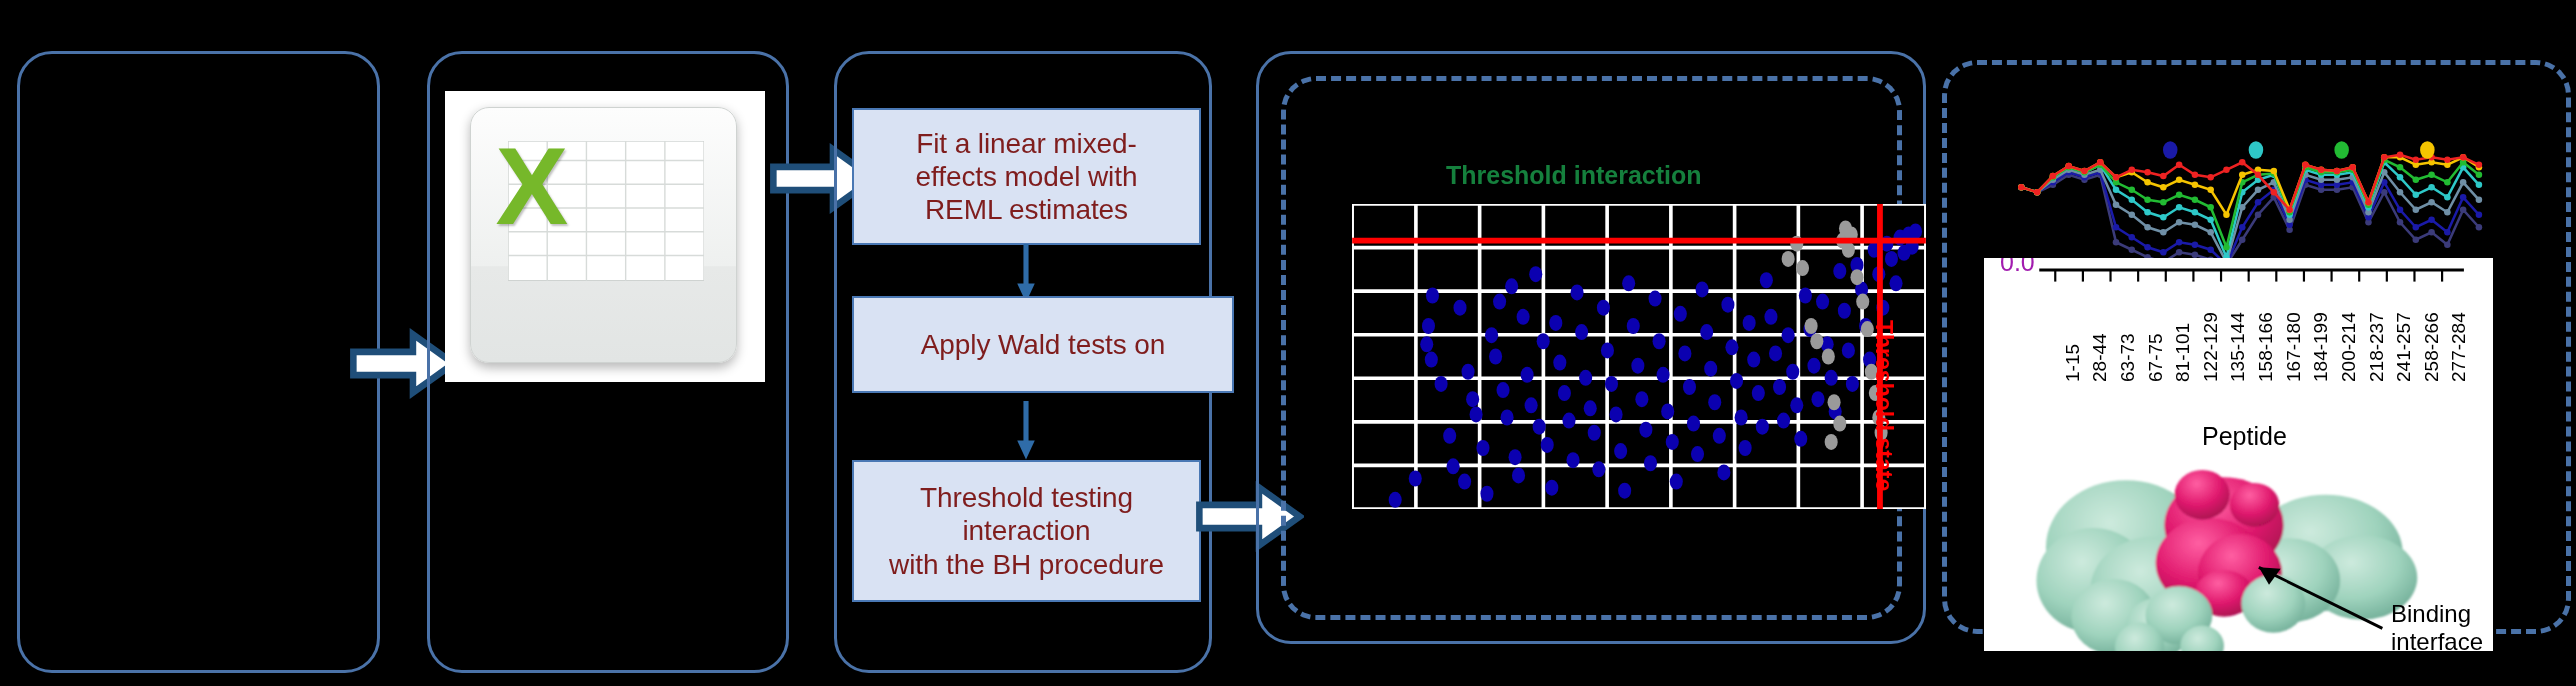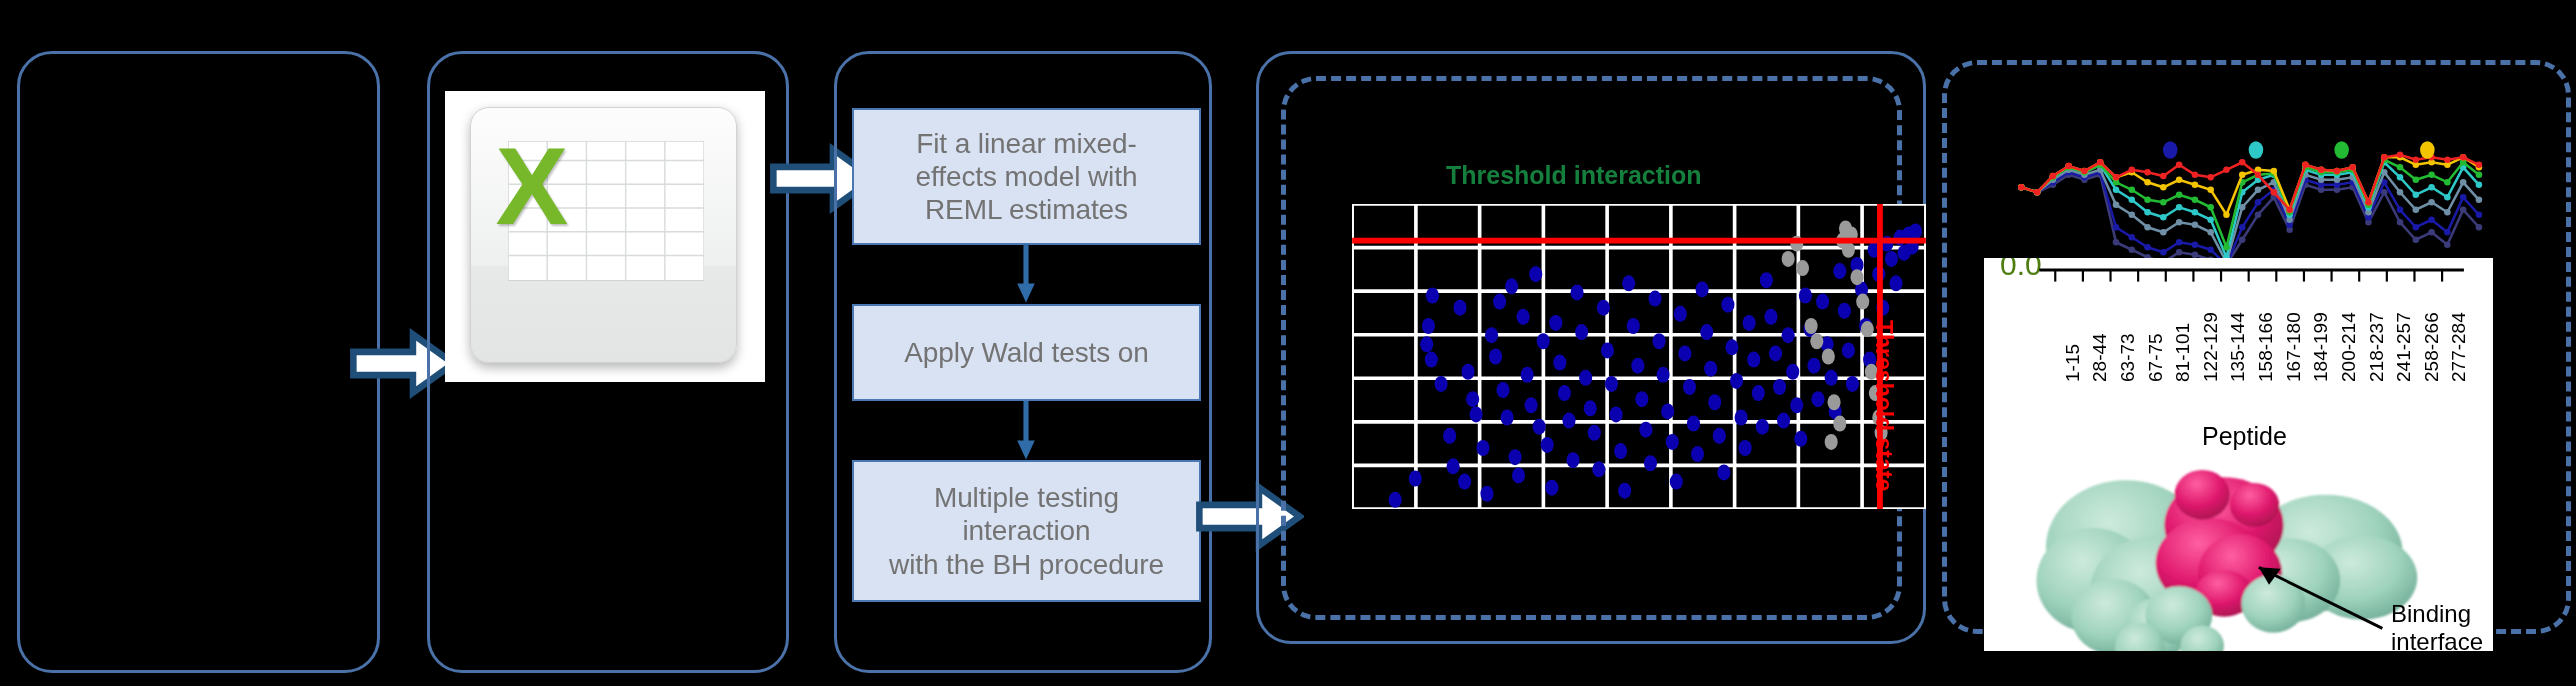--- a/index.html
+++ b/index.html
@@ -9,21 +9,21 @@
   .panel{position:absolute;box-sizing:border-box;}
 
   
   .box-outline{border:3.6px solid #4a72a8;border-radius:35px;background:transparent;}
   .box-dashed{border:5.1px dashed #4a72a8;border-radius:35px;background:transparent;}
 
   
   .procbox{
     position:absolute;box-sizing:border-box;
     background:#d9e2f3;border:2.9px solid #4a78b4;
-    color:#737373;text-align:center;
+    color:#7f1d1d;text-align:center;
     display:flex;align-items:center;justify-content:center;
     font-size:28px;line-height:1.18;letter-spacing:-0.1px;
     padding:4.4px 7.3px;
   }
   .procbox b{font-weight:normal;}
 
   
   .blockarrow{position:absolute;}
   .blockarrow svg{display:block;}
 
@@ -55,21 +55,21 @@
   .thr-side-label{position:absolute;color:#ff0000;font-size:23px;font-weight:bold;
                   white-space:nowrap;transform:rotate(90deg);transform-origin:left top;
                   font-family:"Liberation Sans",sans-serif;}
 
   
   .white-card{position:absolute;background:#fff;overflow:hidden;}
   .pep-label{position:absolute;color:#000;font-size:19px;white-space:nowrap;
              transform:rotate(-90deg);transform-origin:left top;
              font-family:"Liberation Sans",sans-serif;}
   .axis-title{position:absolute;color:#000;font-size:25px;font-family:"Liberation Sans",sans-serif;}
-  .ytick{position:absolute;color:#4d7c0f;font-size:30px;font-family:"Liberation Sans",sans-serif;}
+  .ytick{position:absolute;color:#a21caf;font-size:25px;font-family:"Liberation Sans",sans-serif;}
   .annot{position:absolute;color:#000;font-size:24px;line-height:1.15;
          font-family:"Liberation Sans",sans-serif;}
 </style>
 </head>
 <body>
 
 <div class="panel box-outline" style="left:17.4px;top:51px;width:363px;height:622px;"></div>
 <span style="position:absolute;left:29px;top:58px;font-size:0.7px;"></span>
 
 <div class="blockarrow" style="left:349px;top:327px;width:109px;height:73px;">
@@ -121,36 +121,36 @@
   </div>
 </div>
 
 <div class="downarrow" style="left:1015px;top:244px;width:22px;height:60px;">
   <svg width="22" height="60" viewBox="0 0 30 82">
     <line x1="15" y1="0" x2="15" y2="58" stroke="#2f6ca8" stroke-width="7"></line>
     <polygon points="3,54 27,54 15,80" fill="#2f6ca8"></polygon>
   </svg>
 </div>
 
-<div class="procbox" style="left:852px;top:304px;width:349px;height:97px;">
+<div class="procbox" style="left:852px;top:296px;width:382px;height:97px;">
   <div>
     <span>Apply </span><b>Wald tests</b><span> on</span><br>
   </div>
 </div>
 
 <div class="downarrow" style="left:1015px;top:401px;width:22px;height:60px;">
   <svg width="22" height="60" viewBox="0 0 30 82">
     <line x1="15" y1="0" x2="15" y2="58" stroke="#2f6ca8" stroke-width="7"></line>
     <polygon points="3,54 27,54 15,80" fill="#2f6ca8"></polygon>
   </svg>
 </div>
 
 <div class="procbox" style="left:852px;top:460px;width:349px;height:142px;">
   <div>
-    <span>Multiple testing</span><br>
+    <span>Threshold testing</span><br>
     <span>interaction</span><br>
     <span>with the </span><b>BH</b><span> procedure</span>
   </div>
 </div>
 
 <div class="blockarrow" style="left:1195px;top:480px;width:109px;height:73px;">
   <svg width="109" height="73" viewBox="0 0 150 100">
     <polygon points="6,34 88,34 88,10 144,50 88,90 88,66 6,66" fill="#ffffff" stroke="#1f4e79" stroke-width="9" stroke-linejoin="miter"></polygon>
   </svg>
 </div>

